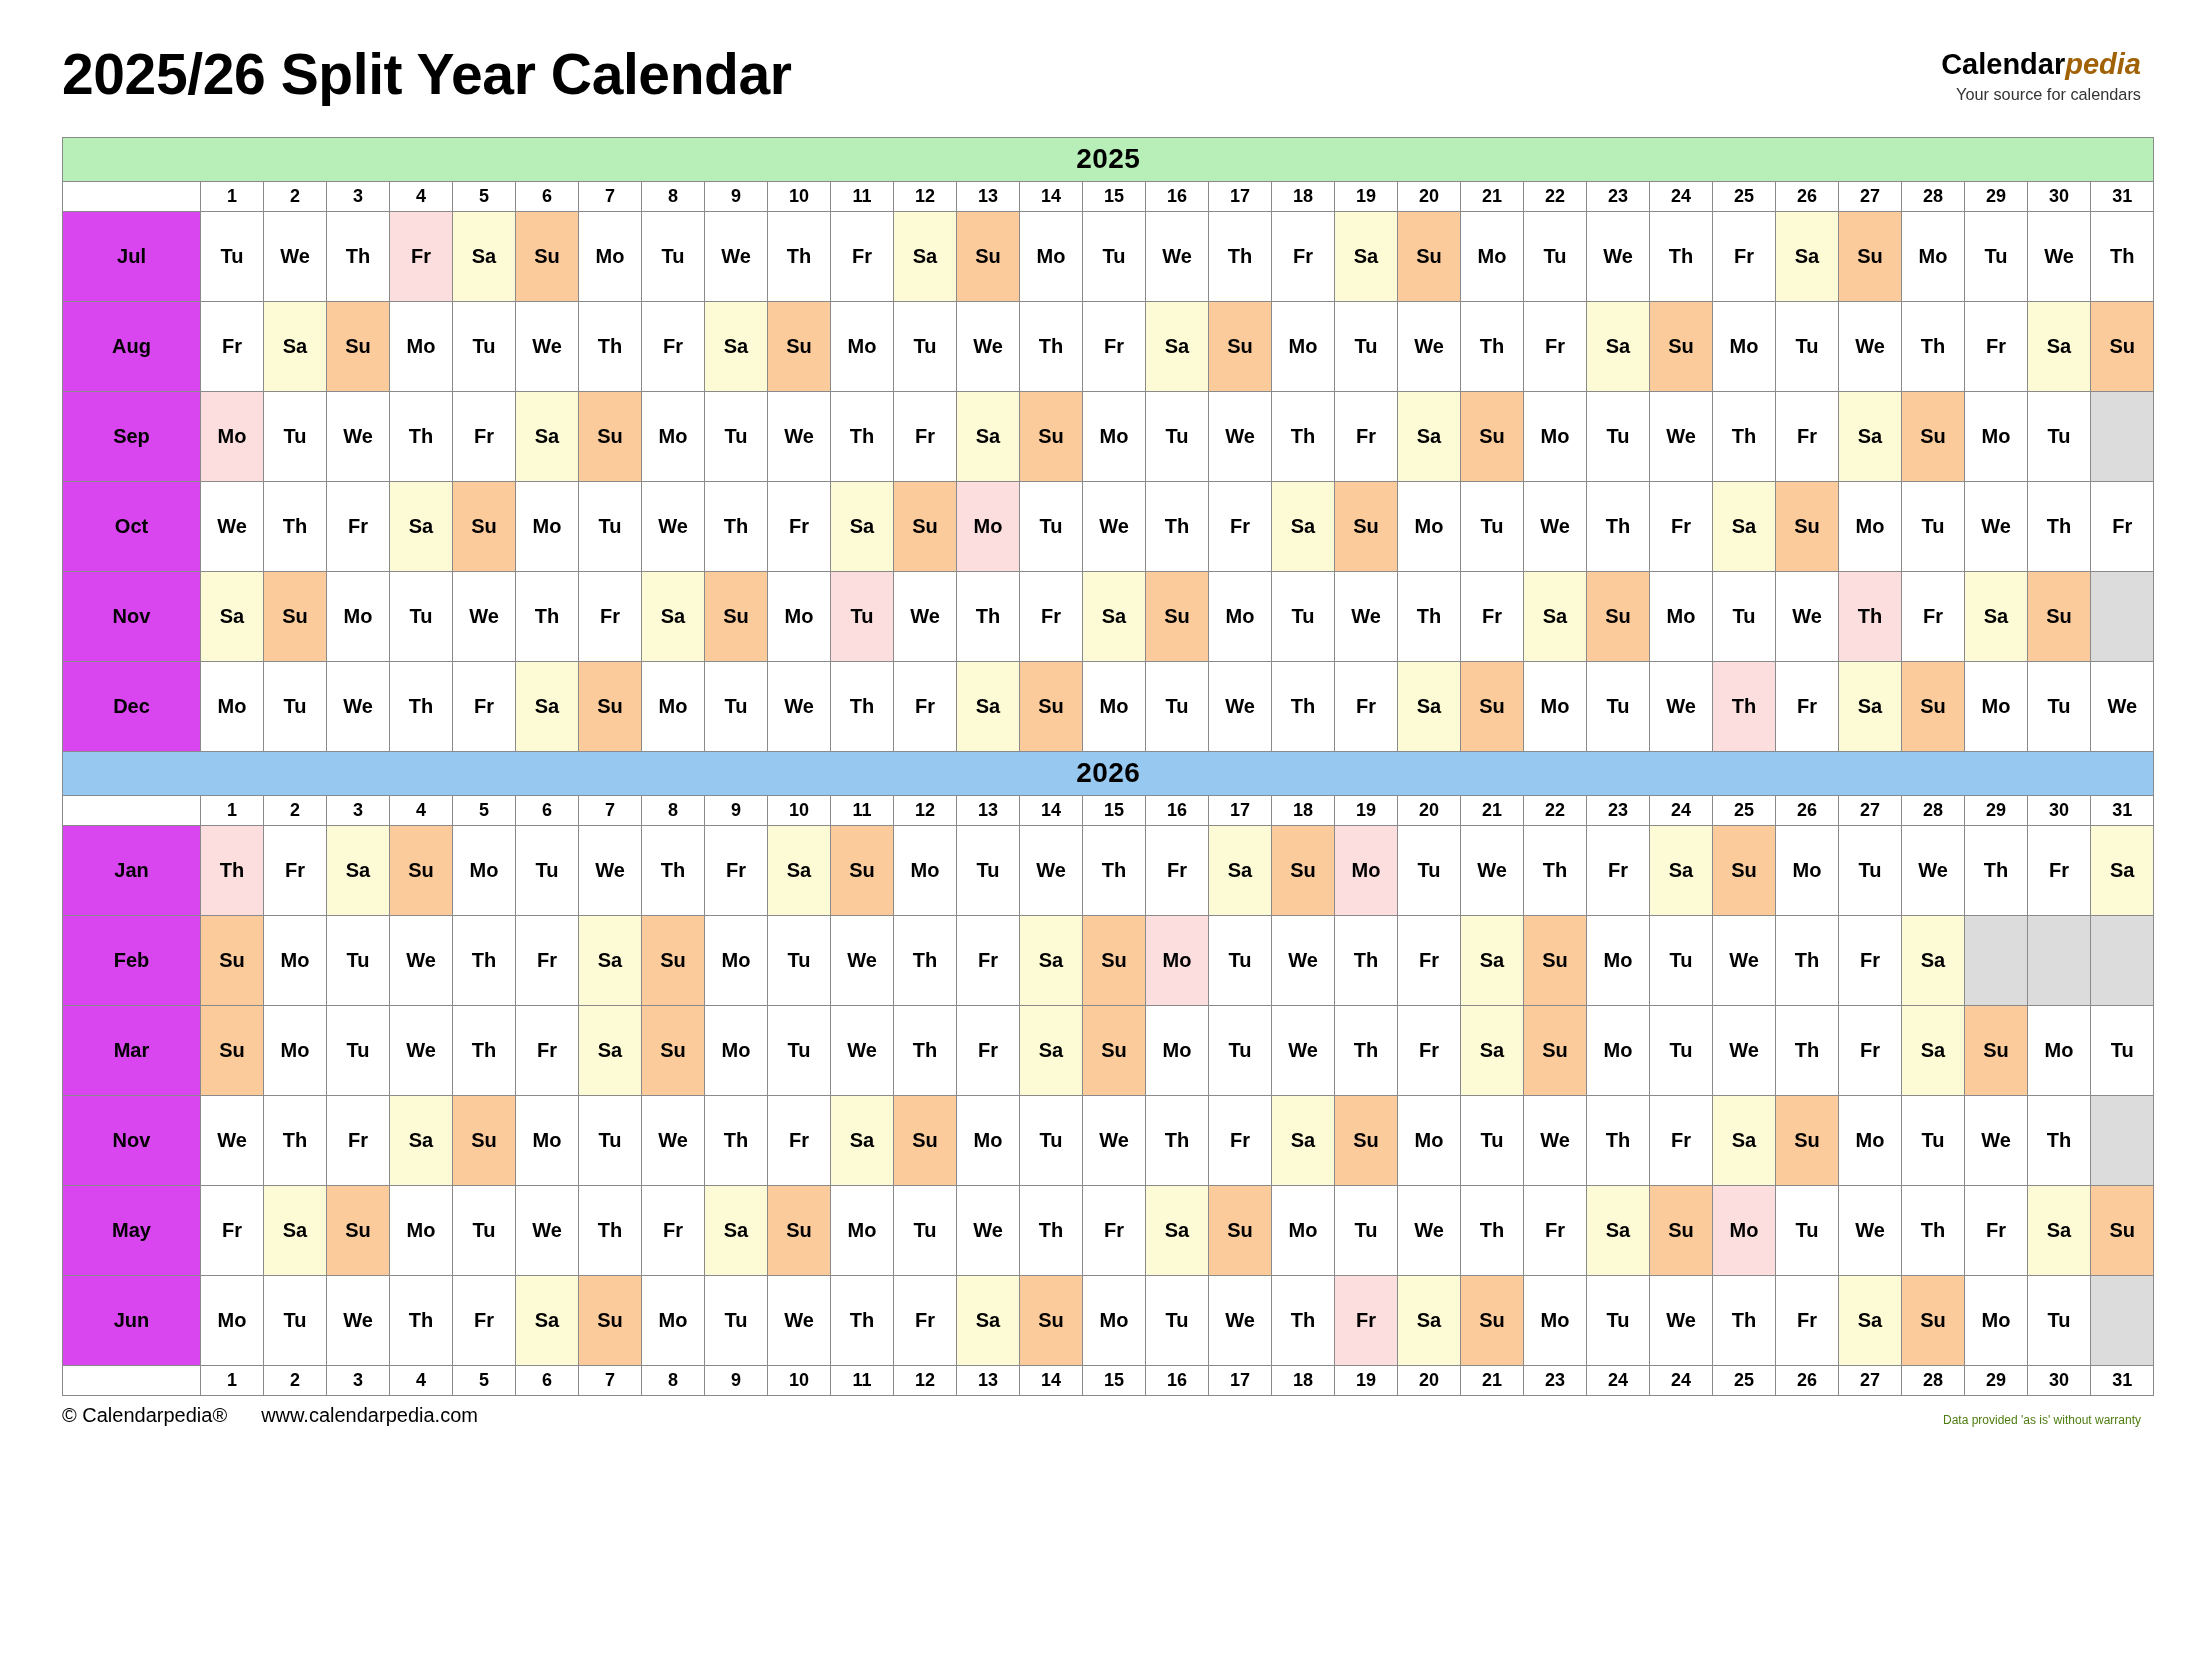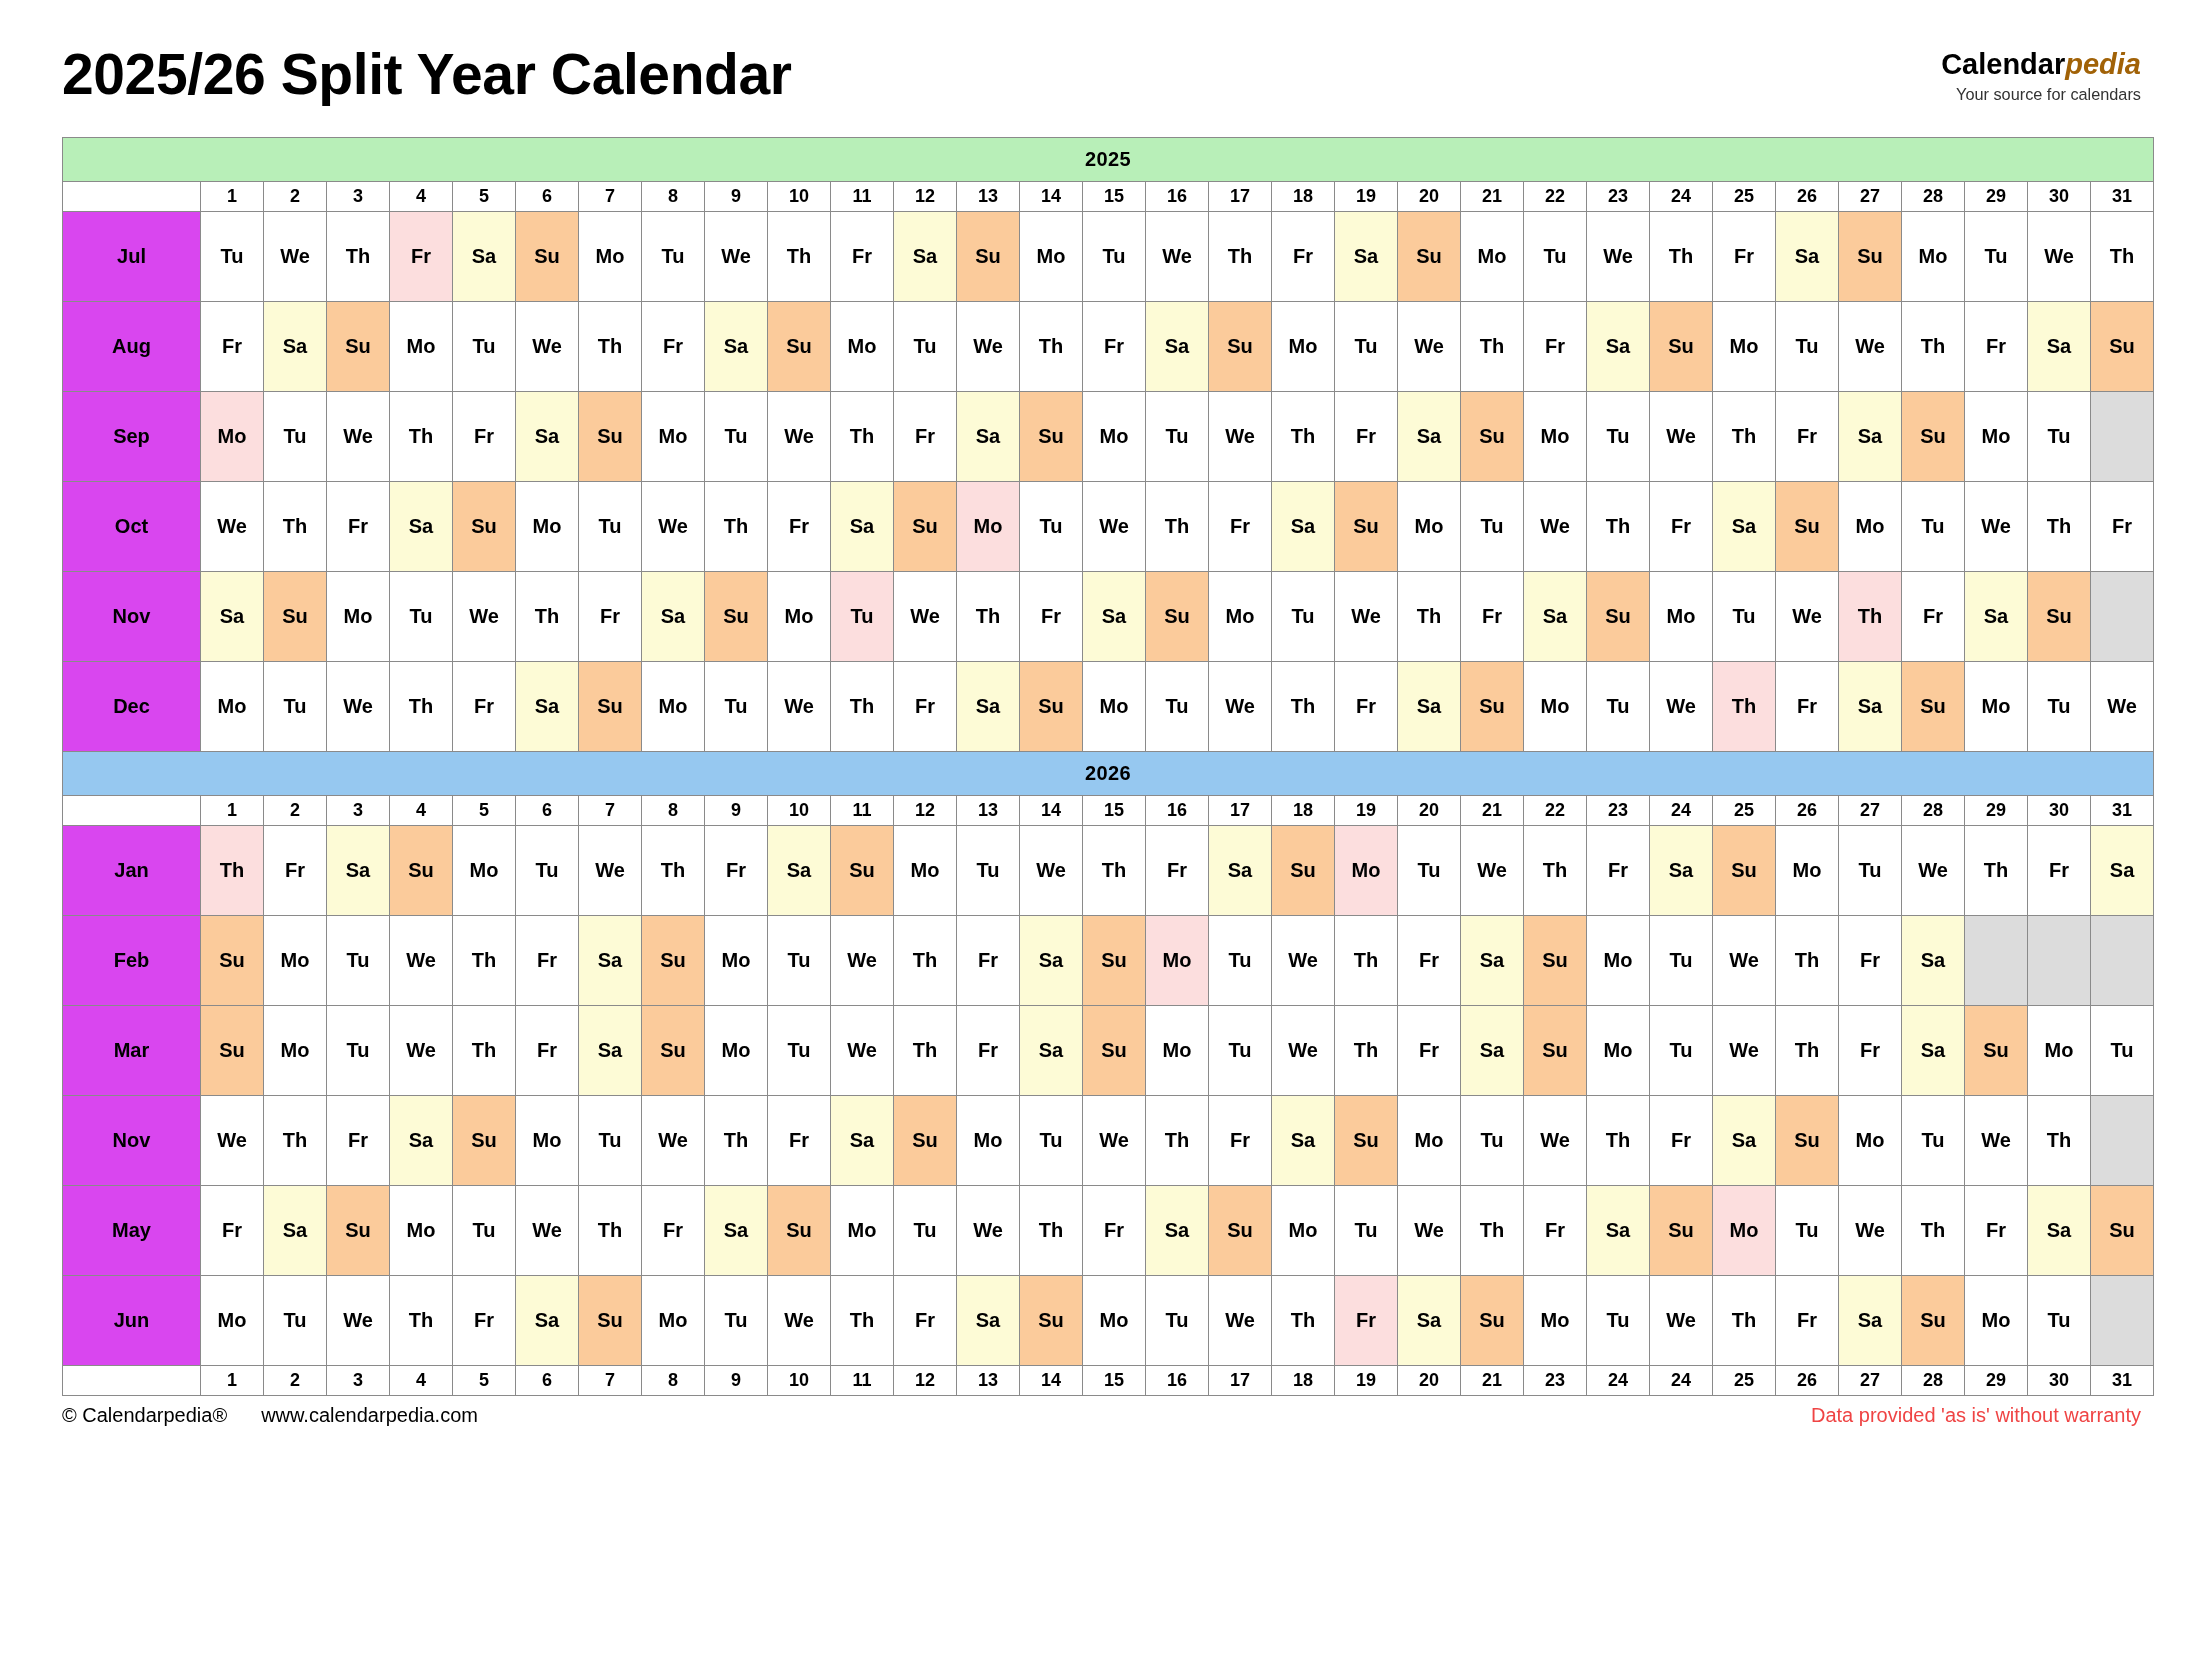--- a/index.html
+++ b/index.html
@@ -70,21 +70,21 @@
     vertical-align: middle;
     font-size: 20px;
     font-weight: bold;
     color: #000;
   }
   col.monthcol { width: 138px; }
   col.daycol  { width: 63px; }
 
   tr.yearbar td {
     height: 43px;
-    font-size: 20px;
+    font-size: 28px;
     font-weight: bold;
     letter-spacing: 0.4px;
   }
   .year2025 { background: #b8efb8; }
   .year2026 { background: #96c8f0; }
 
   tr.numrow td {
     height: 29px;
     font-size: 18px;
     font-weight: bold;
@@ -123,22 +123,22 @@
     justify-content: space-between;
     width: 2079px;
     margin-top: 8.6px;
   }
   .footer-left {
     font-size: 20px;
     color: #000;
   }
   .footer-left .sep { display: inline-block; width: 34px; }
   .footer-right {
-    font-size: 20px;
-    color: #ef4444;
+    font-size: 12px;
+    color: #4d7c0f;
   }
 </style>
 </head>
 <body>
 
 <div class="page">
 
   <div class="header">
     <div class="title">2025/26 Split Year Calendar</div>
     <div class="brand">

